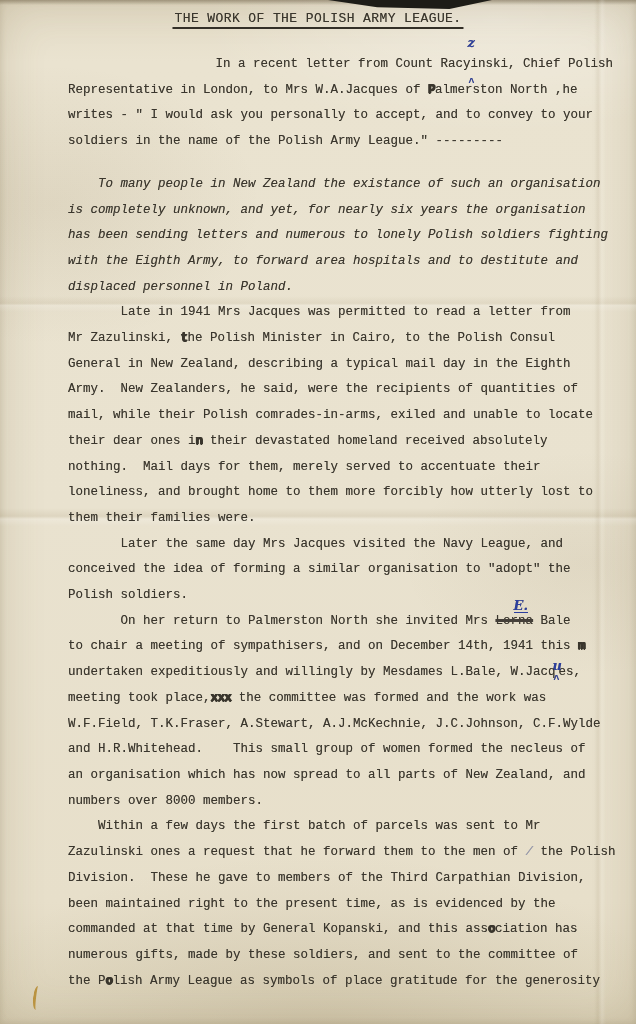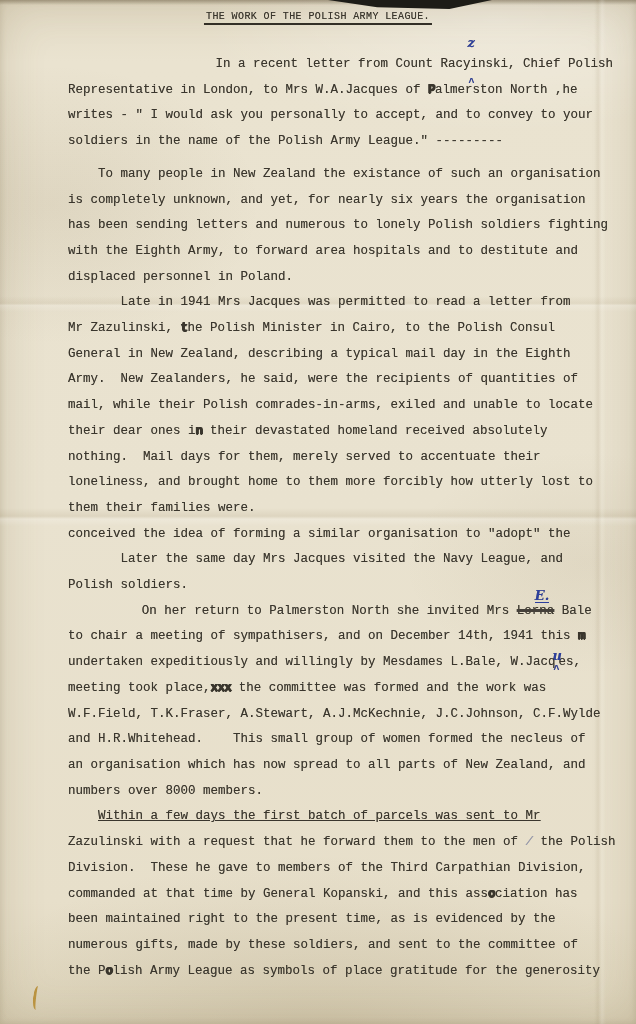--- a/index.html
+++ b/index.html
@@ -43,21 +43,21 @@
   }
   .stain {
     position:absolute; left:33px; top:986px; width:8px; height:24px;
     border-left:3px solid #b78d35;
     border-radius:60% 40% 50% 70%;
     transform:rotate(7deg);
     opacity:0.9;
   }
   .title {
     position:absolute; top:11px; left:50%; transform:translateX(-50%);
-    font-size:10px; letter-spacing:0.4px; white-space:pre;
+    font-size:13px; letter-spacing:0.4px; white-space:pre;
     border-bottom:2px solid #332f27; padding:0 2px 1px 2px;
     text-shadow:0 0 0.5px rgba(40,36,28,0.55);
   }
   .doc-body {
     position:absolute; top:52px; left:68px; width:545px;
     font-size:12.5px; line-height:25.7px;
     text-shadow:0 0 0.5px rgba(40,36,28,0.5);
   }
   .line { white-space:pre; }
   .seg-overstrike {
@@ -109,57 +109,57 @@
   <div class="crease-h2"></div>
   <div class="crease-v"></div>
   <div class="title">THE WORK OF THE POLISH ARMY LEAGUE.</div>
   <div class="doc-body" id="paragraphs">
       <div>
         <div class="line" style="padding-left: 10ch; text-align: right;"><span>In a recent letter from Count Racy</span><span class="seg-insert" data-note="z">i</span><span>nski, Chief Polish</span></div>
         <div class="line"><span>Representative in London, to Mrs W.A.Jacques of </span><span class="seg-overstrike">P</span><span>almerston North ,he</span></div>
         <div class="line"><span>writes - " I would ask you personally to accept, and to convey to your</span></div>
         <div class="line"><span>soldiers in the name of the Polish Army League." ---------</span></div>
       </div>
-      <div style="margin-top: 7px;">
+      <div style="margin-top: 17px; font-style: italic;">
         <div class="line" style="padding-left: 4ch;"><span>To many people in New Zealand the existance of such an organisation</span></div>
         <div class="line"><span>is completely unknown, and yet, for nearly six years the organisation</span></div>
         <div class="line"><span>has been sending letters and numerous to lonely Polish soldiers fighting</span></div>
         <div class="line"><span>with the Eighth Army, to forward area hospitals and to destitute and</span></div>
         <div class="line"><span>displaced personnel in Poland.</span></div>
       </div>
       <div>
         <div class="line" style="padding-left: 7ch;"><span>Late in 1941 Mrs Jacques was permitted to read a letter from</span></div>
         <div class="line"><span>Mr Zazulinski, </span><span class="seg-overstrike">t</span><span>he Polish Minister in Cairo, to the Polish Consul</span></div>
         <div class="line"><span>General in New Zealand, describing a typical mail day in the Eighth</span></div>
         <div class="line"><span>Army.  New Zealanders, he said, were the recipients of quantities of</span></div>
         <div class="line"><span>mail, while their Polish comrades-in-arms, exiled and unable to locate</span></div>
         <div class="line"><span>their dear ones i</span><span class="seg-overstrike">n</span><span> their devastated homeland received absolutely</span></div>
         <div class="line"><span>nothing.  Mail days for them, merely served to accentuate their</span></div>
         <div class="line"><span>loneliness, and brought home to them more forcibly how utterly lost to</span></div>
         <div class="line"><span>them their families were.</span></div>
       </div>
       <div>
+        <div class="line" style="padding-left: 7ch;"><span>Later the same day Mrs Jacques visited the Navy League, and</span></div>
         <div class="line"><span>conceived the idea of forming a similar organisation to "adopt" the</span></div>
-        <div class="line" style="padding-left: 7ch;"><span>Later the same day Mrs Jacques visited the Navy League, and</span></div>
         <div class="line"><span>Polish soldiers.</span></div>
       </div>
       <div>
-        <div class="line" style="padding-left: 7ch; text-align: center;"><span>On her return to Palmerston North she invited Mrs </span><span class="seg-strike" data-note="E.">Lorna</span><span> Bale</span></div>
+        <div class="line" style="padding-left: 7ch;"><span>On her return to Palmerston North she invited Mrs </span><span class="seg-strike" data-note="E.">Lorna</span><span> Bale</span></div>
         <div class="line"><span>to chair a meeting of sympathisers, and on December 14th, 1941 this </span><span class="seg-overstrike">m</span></div>
         <div class="line"><span>undertaken expeditiously and willingly by Mesdames L.Bale, W.Jacq</span><span class="seg-insert" data-note="u"></span><span>es,</span></div>
         <div class="line"><span>meeting took place,</span><span class="seg-overstrike">xxx</span><span> the committee was formed and the work was</span></div>
         <div class="line"><span>W.F.Field, T.K.Fraser, A.Stewart, A.J.McKechnie, J.C.Johnson, C.F.Wylde</span></div>
         <div class="line"><span>and H.R.Whitehead.    This small group of women formed the necleus of</span></div>
         <div class="line"><span>an organisation which has now spread to all parts of New Zealand, and</span></div>
         <div class="line"><span>numbers over 8000 members.</span></div>
       </div>
       <div>
-        <div class="line" style="padding-left: 4ch; text-decoration: underline;"><span>Within a few days the first batch of parcels was sent to Mr</span></div>
-        <div class="line"><span>Zazulinski with a request that he forward them to the men of </span><span class="seg-mark">/</span><span> the Polish</span></div>
+        <div class="line" style="padding-left: 4ch;"><span>Within a few days the first batch of parcels was sent to Mr</span></div>
+        <div class="line"><span>Zazulinski ones a request that he forward them to the men of </span><span class="seg-mark">/</span><span> the Polish</span></div>
         <div class="line"><span>Division.  These he gave to members of the Third Carpathian Division,</span></div>
+        <div class="line"><span>been maintained right to the present time, as is evidenced by the</span></div>
         <div class="line"><span>commanded at that time by General Kopanski, and this ass</span><span class="seg-overstrike">o</span><span>ciation has</span></div>
-        <div class="line"><span>been maintained right to the present time, as is evidenced by the</span></div>
         <div class="line"><span>numerous gifts, made by these soldiers, and sent to the committee of</span></div>
         <div class="line"><span>the P</span><span class="seg-overstrike">o</span><span>lish Army League as symbols of place gratitude for the generosity</span></div>
       </div>
     </div>
   <div class="stain"></div>
 </div>
 
 </body></html>

